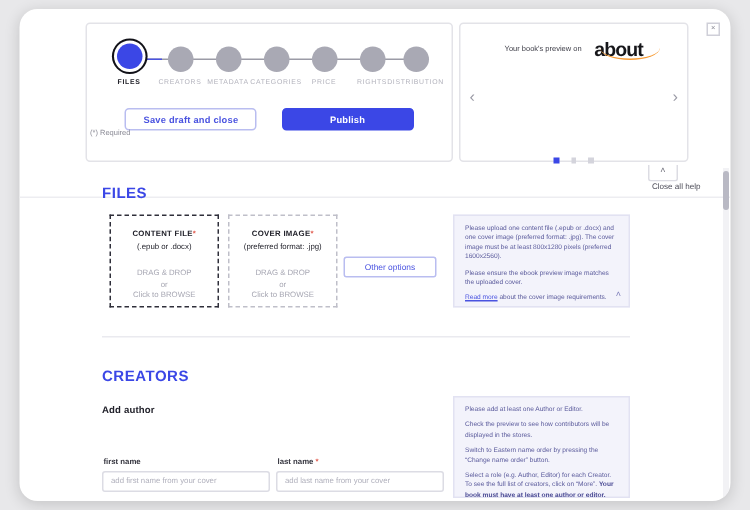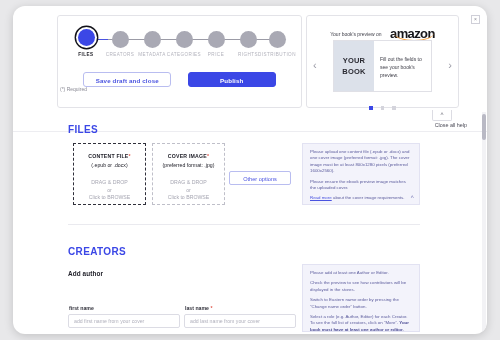--- a/index.html
+++ b/index.html
@@ -193,35 +193,28 @@
       <div class="btn btn-outline">Save draft and close</div>
       <div class="btn btn-solid">Publish</div>
     </div>
   </div>
   <div class="required">(*) Required</div>
 
   <div class="amazoncard">
     <div class="az-head">
       <span class="lbl">Your book's preview on</span>
       <span class="az-logo">
-        <span>amazon</span>
+        <span>about</span>
         <span class="az-swoosh"></span>
       </span>
     </div>
 
     <div class="arrow left">‹</div>
     <div class="arrow right">›</div>
 
-    <div class="az-body">
-      <div class="az-cover">
-        <span>YOUR</span>
-        <span>BOOK</span>
-      </div>
-      <div class="az-text">Fill out the fields to see your book's preview.</div>
-    </div>
 
     <div class="dots">
       <span class="dot on"></span>
       <span class="dot"></span>
       <span class="dot"></span>
     </div>
   </div>
 
   <div class="closebox">×</div>
 

